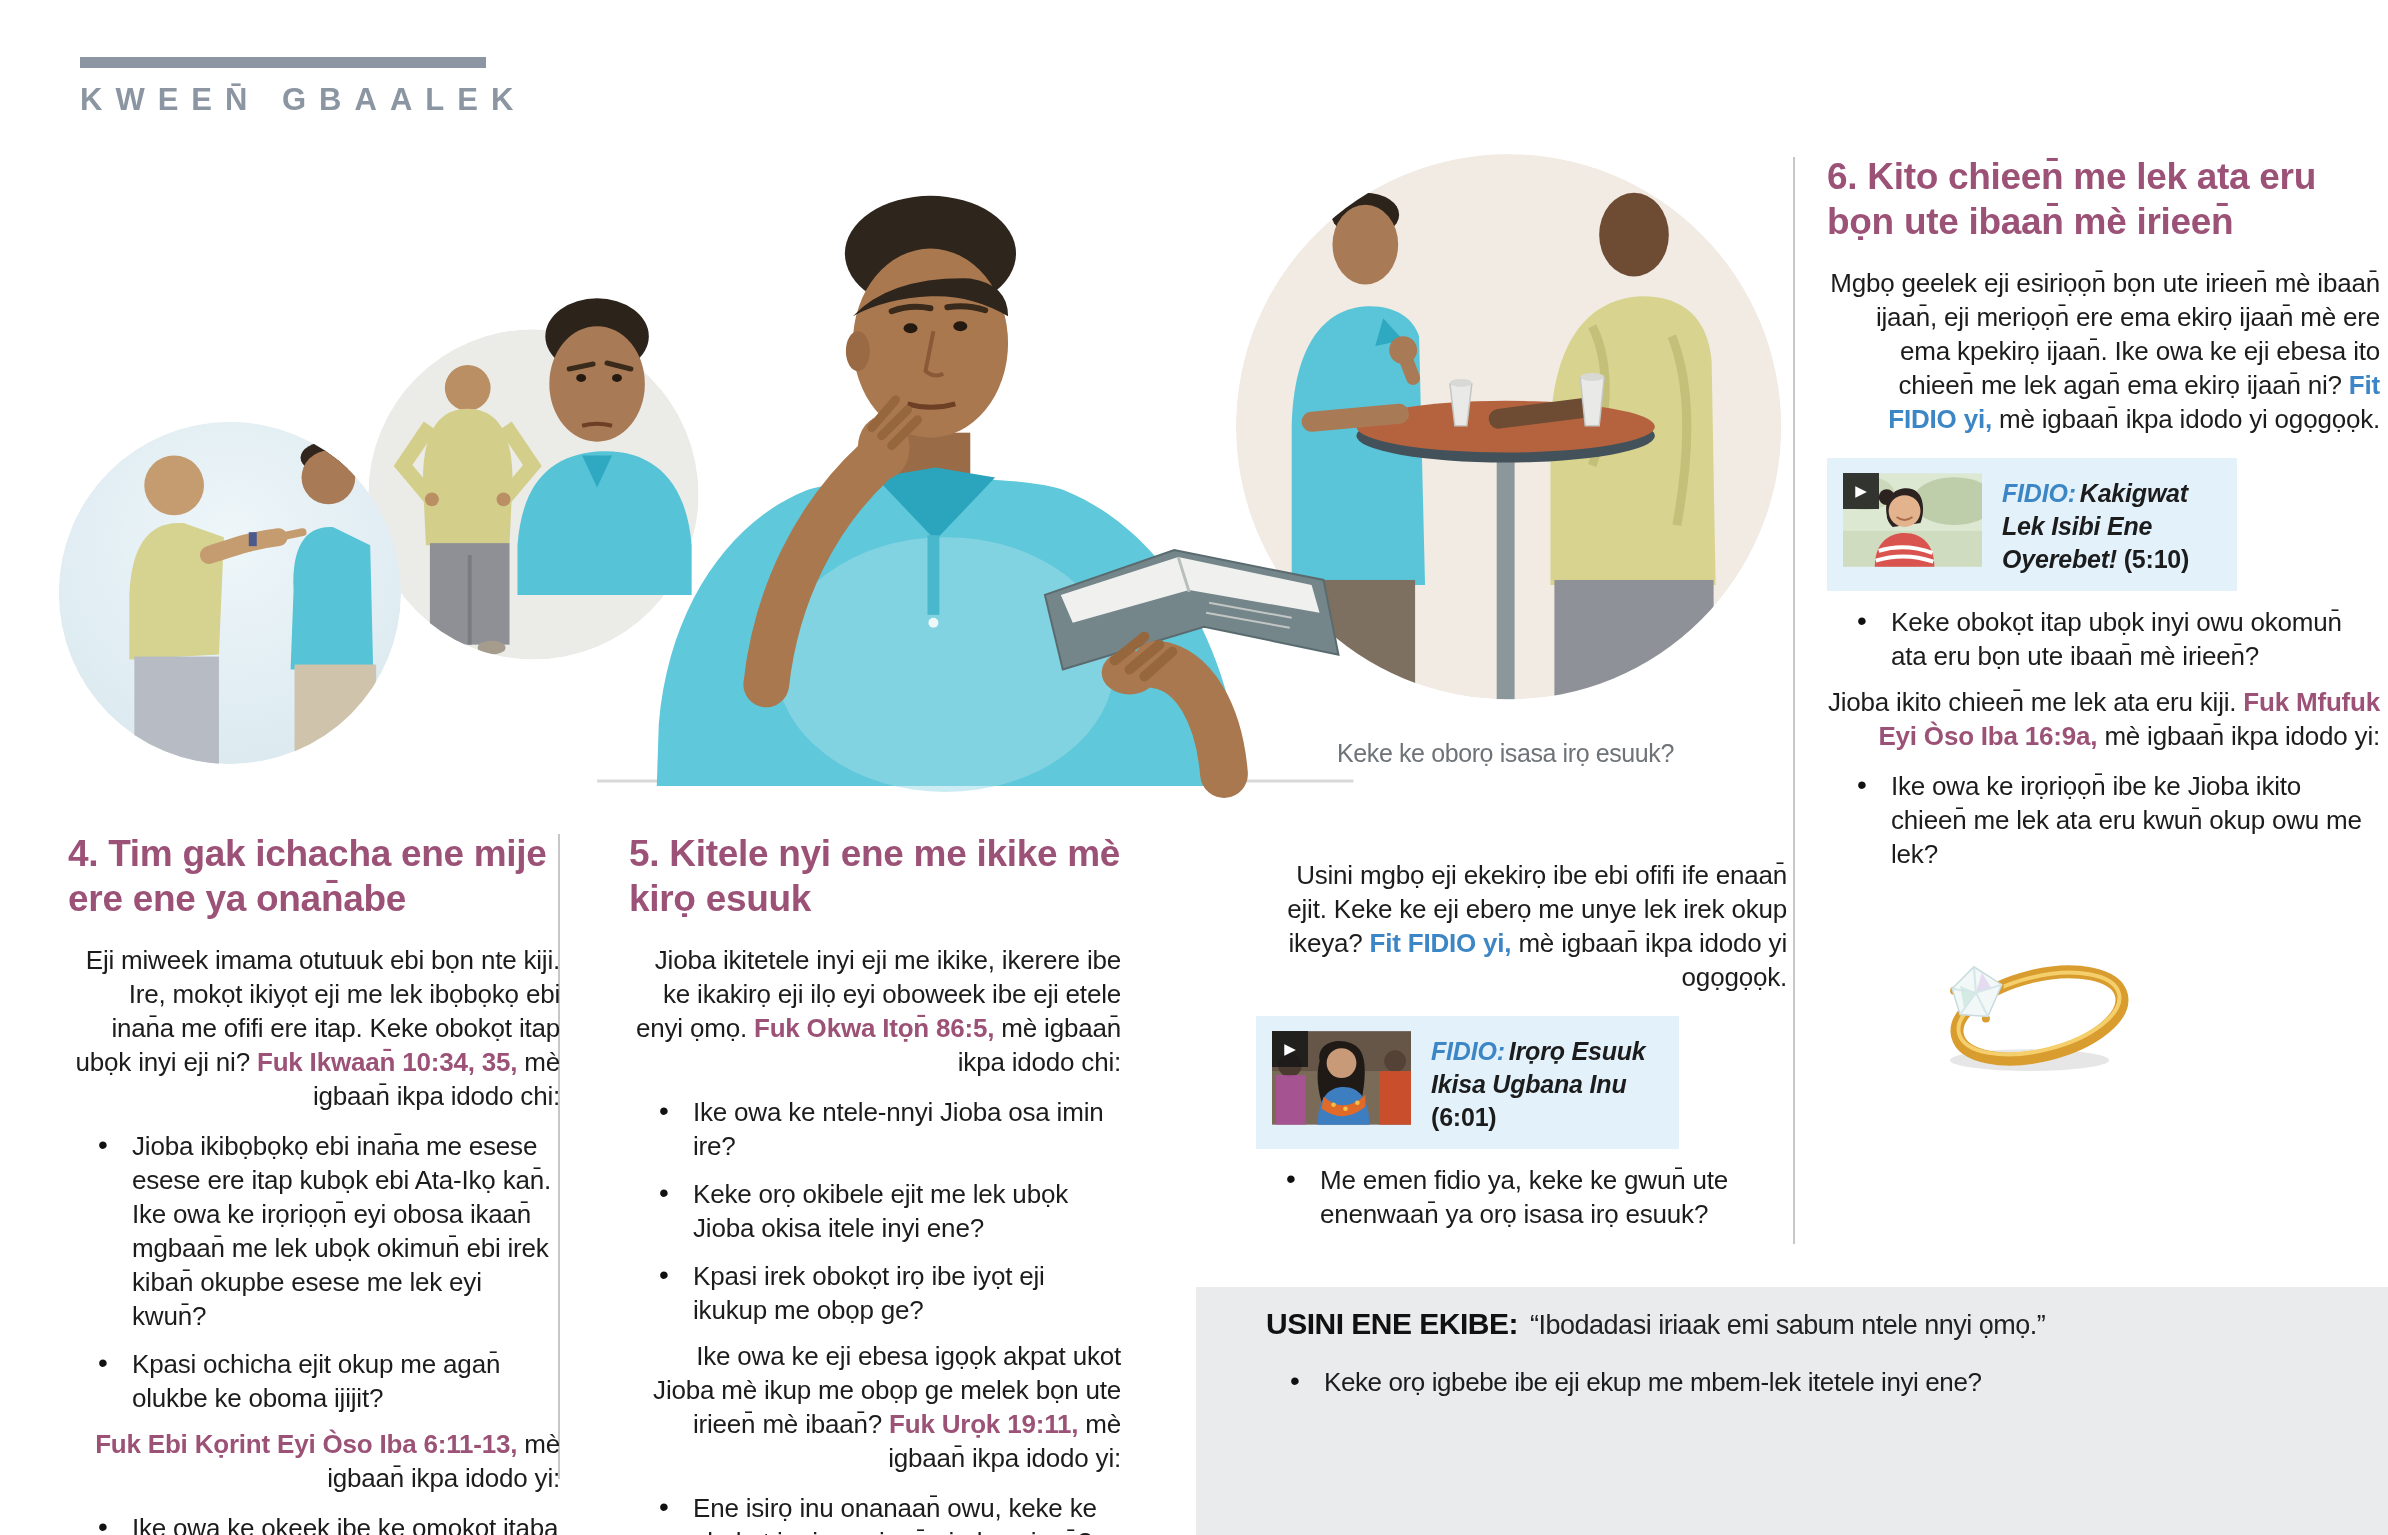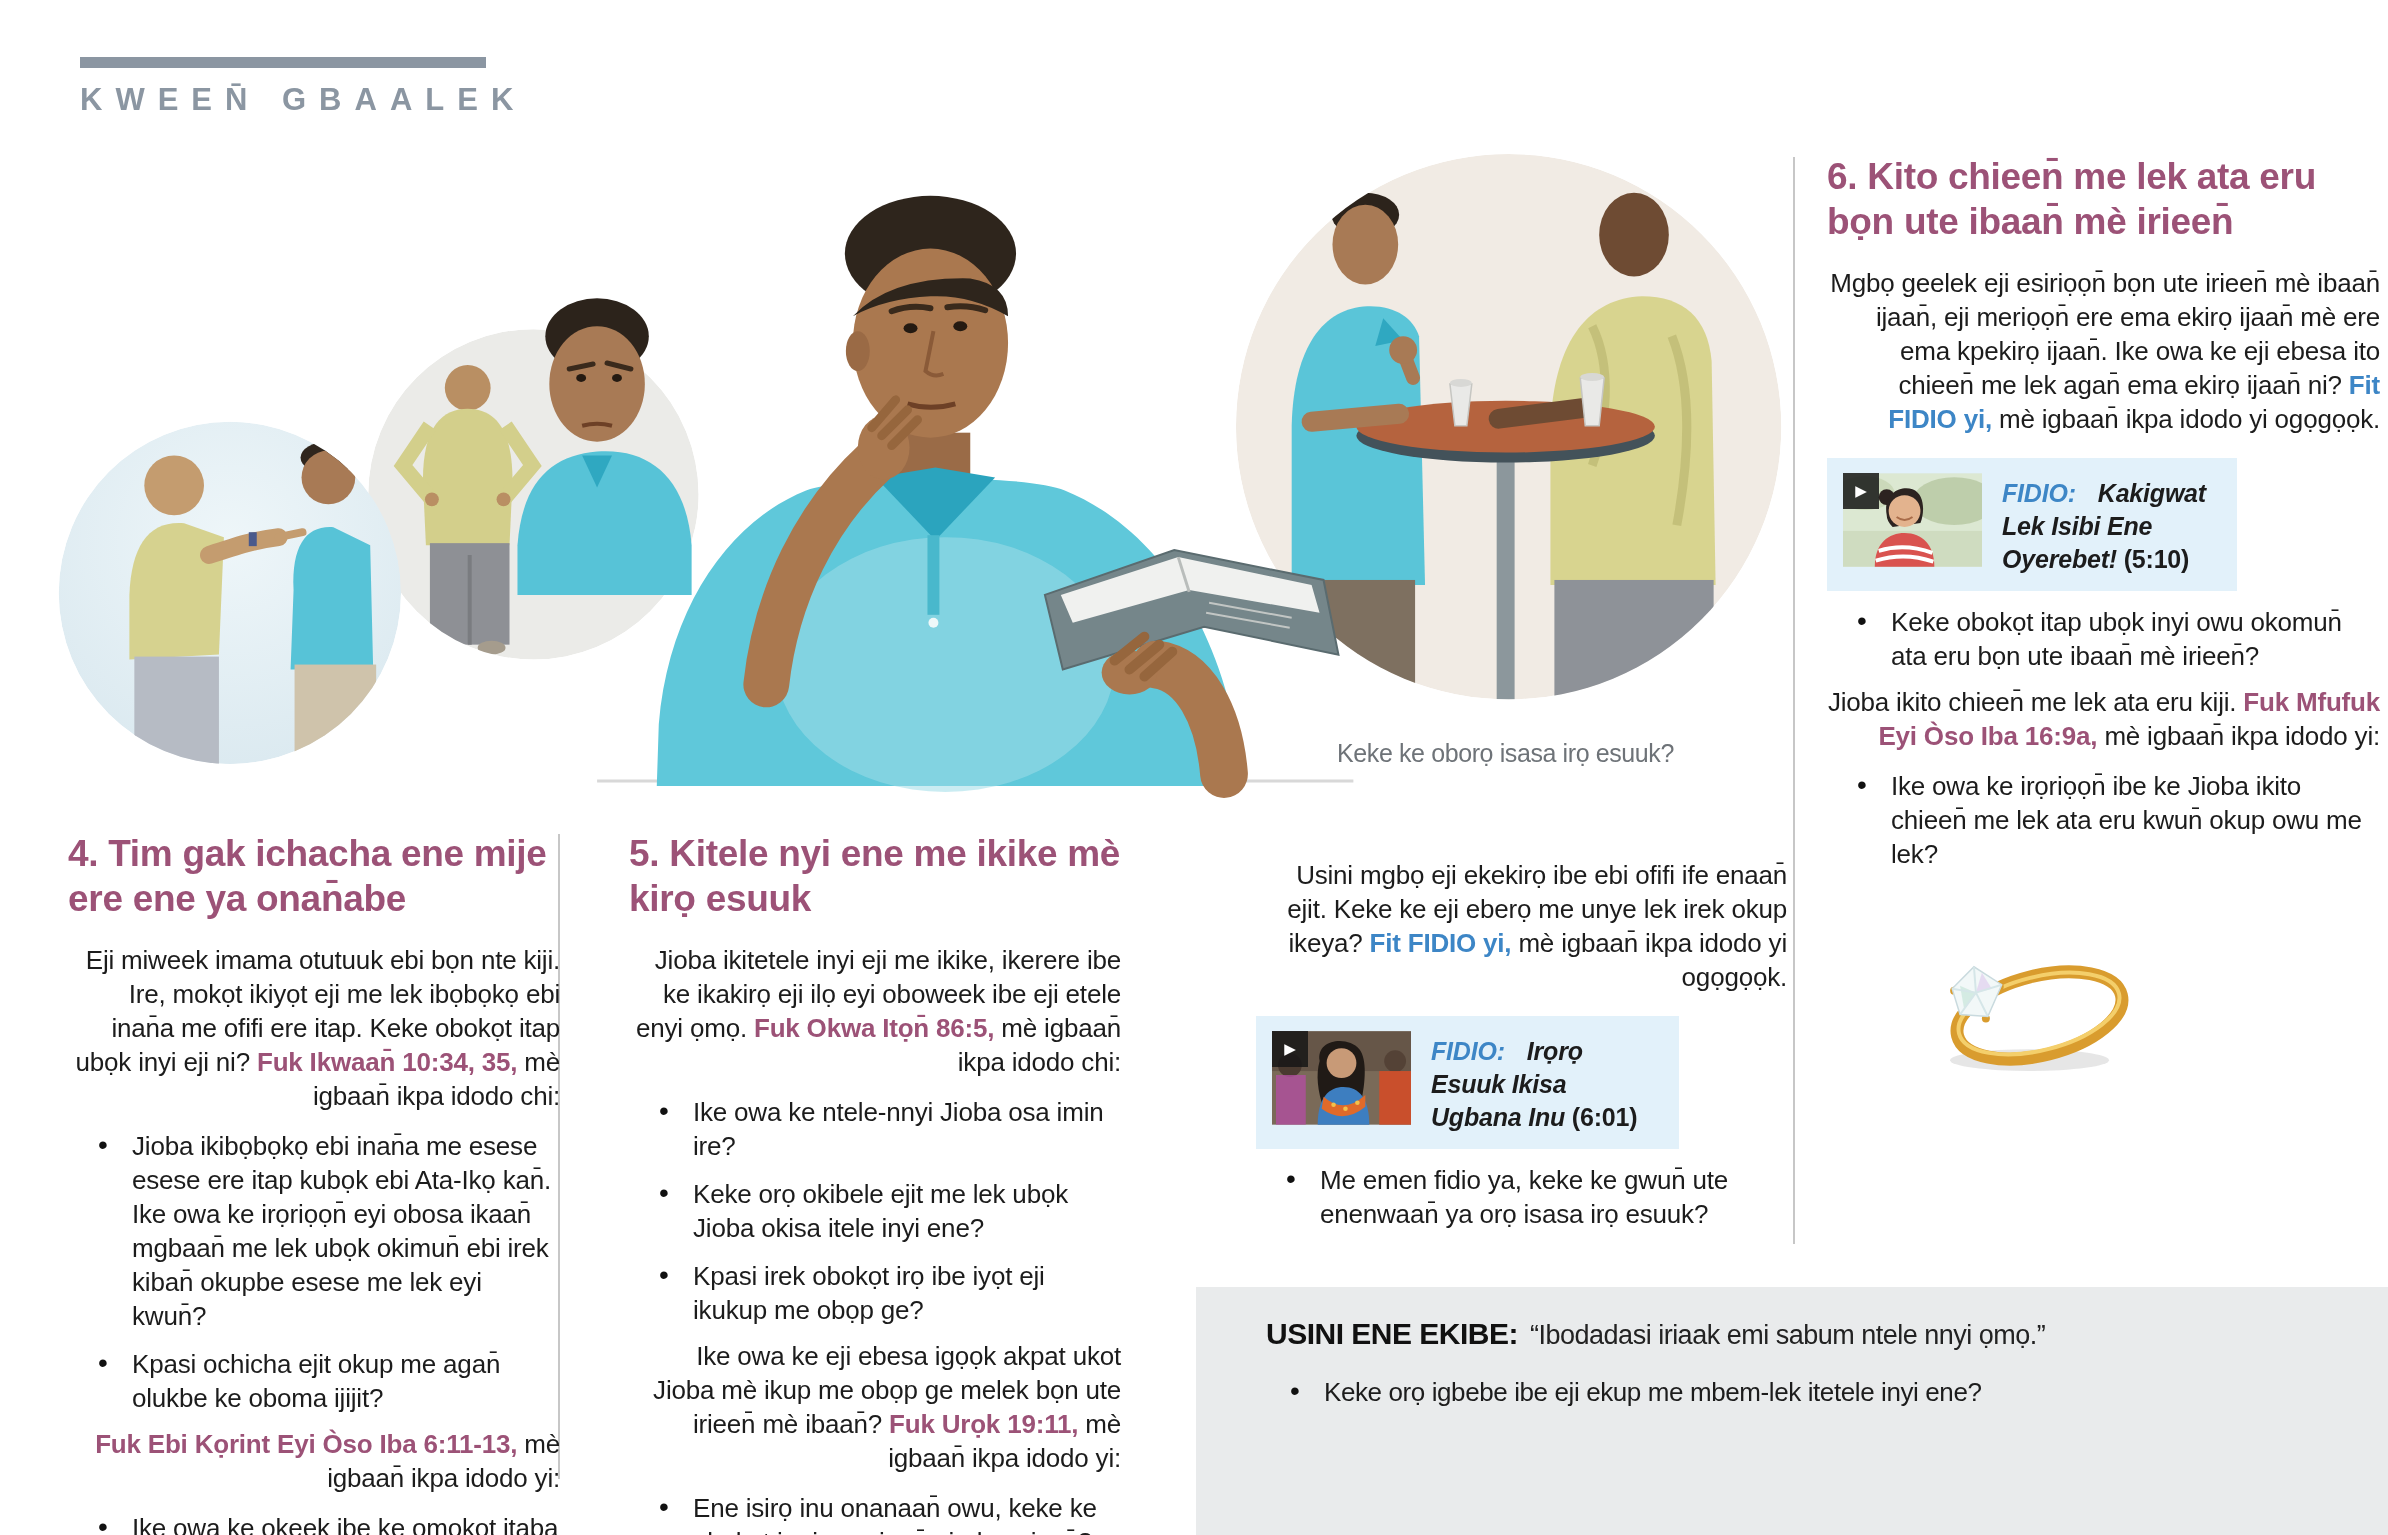--- a/index.html
+++ b/index.html
@@ -33,27 +33,27 @@
   .bullet::before{content:"•";position:absolute;left:30px;top:-1px;font-size:28px;color:#111;}
   
   .video-box{display:flex;gap:20px;align-items:flex-start;background:#e2f1fa;padding:15px 16px;margin:22px 0 12px 0;cursor:pointer;}
   #col6 .video-box{width:378px;}
   #colmid .video-box{width:391px;}
   .thumb{position:relative;width:139px;height:94px;flex:none;}
   .thumb svg{display:block;}
   .play{position:absolute;left:0;top:0;width:36px;height:36px;background:rgba(22,22,22,.85);
         display:flex;align-items:center;justify-content:center;color:#fff;font-size:15px;}
   .vb-text{font-size:25px;line-height:33px;font-weight:bold;padding-top:4px;letter-spacing:-0.2px;}
-  .vb-label{color:#3d86c6;font-style:italic;margin-right:22px;}
+  .vb-label{color:#3d86c6;font-style:italic;margin-right:4px;}
   .vb-title{font-style:italic;}
   
   .ring{left:1930px;top:941px;width:214px;height:139px;}
   .ring-caption{left:1827px;top:1089px;width:559px;}
   
-  .review{left:1196px;top:1287px;width:1192px;height:249px;background:#e9ebec;box-sizing:border-box;padding:30px 60px 0 70px;}
+  .review{left:1196px;top:1287px;width:1192px;height:249px;background:#e9ebec;box-sizing:border-box;padding:20px 60px 0 70px;}
   .review-label{font-weight:bold;font-size:30px;letter-spacing:-0.5px;margin-right:12px;color:#111;}
   .review-quote{font-size:27px;letter-spacing:-0.5px;color:#222;}
   .review .bullet{margin-top:24px;padding-left:58px;font-size:26px;letter-spacing:-0.4px;}
   .review .bullet::before{left:24px;}
 </style>
 </head>
 <body>
 
 <div id="page">
 

